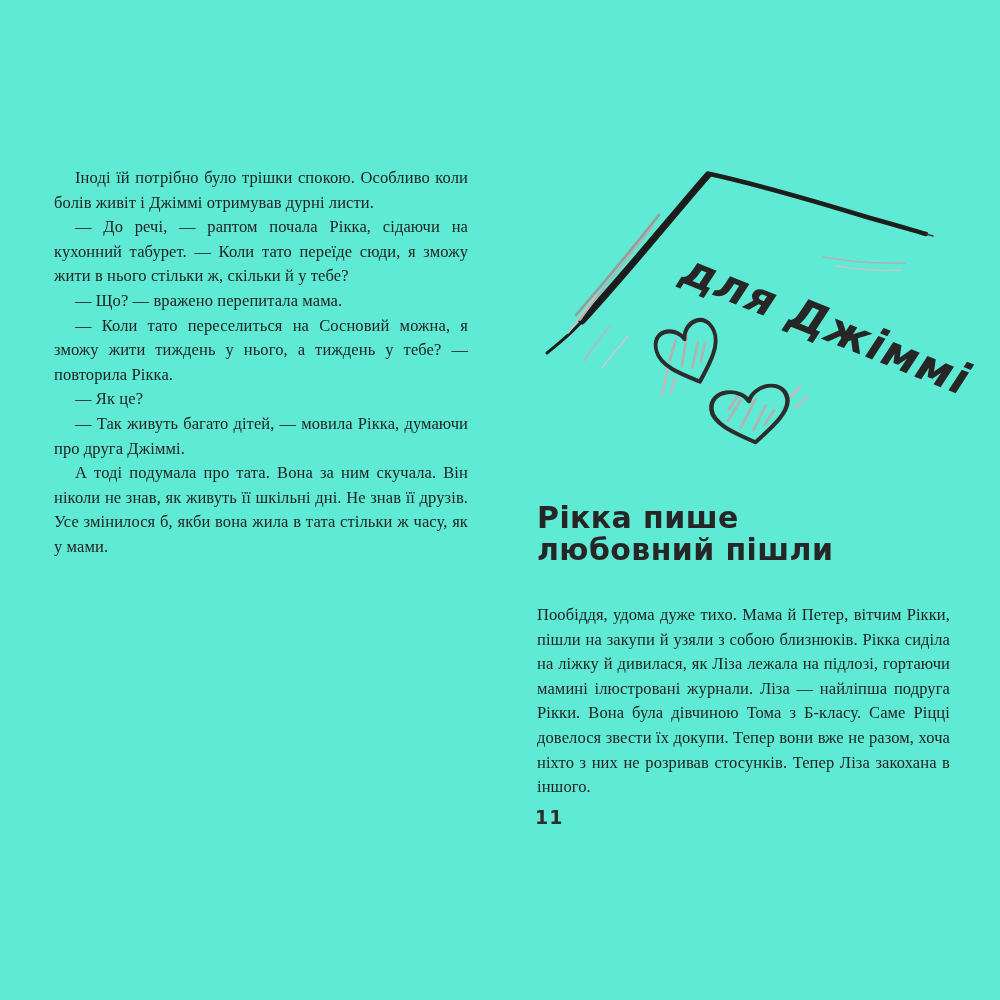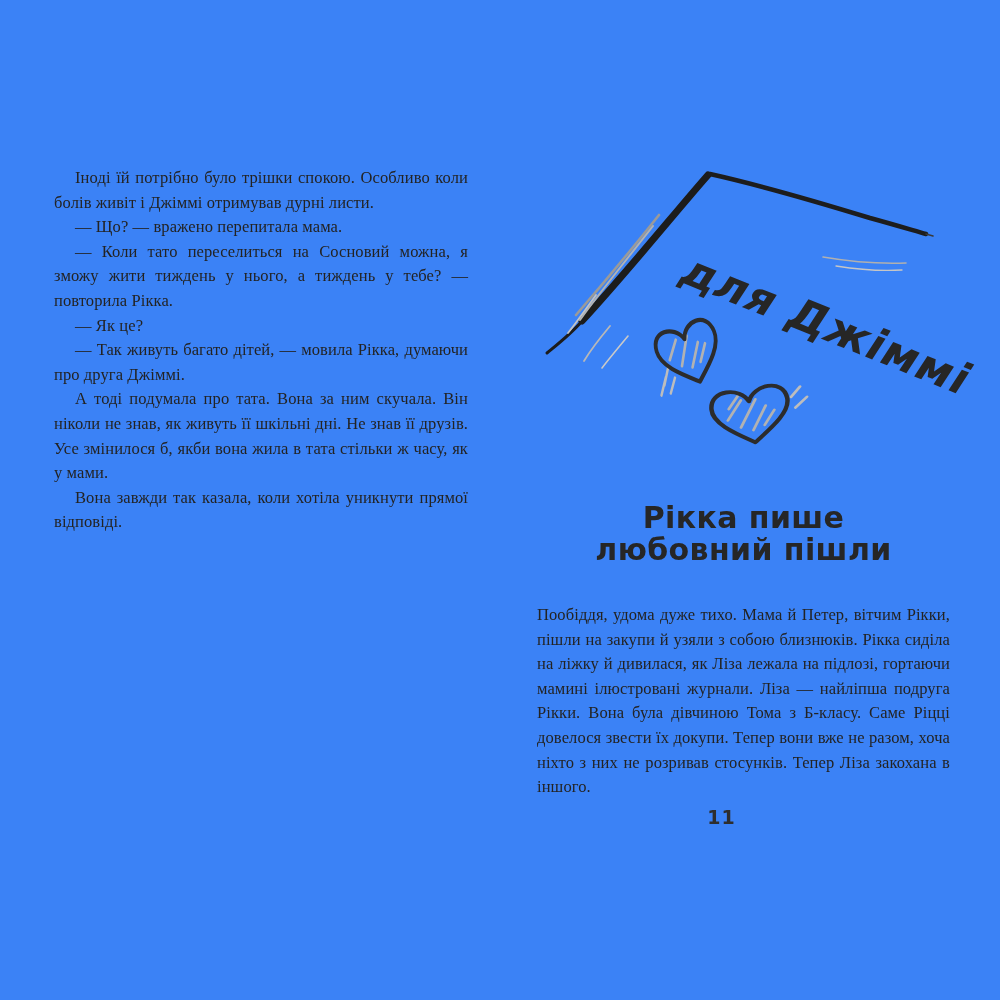--- a/index.html
+++ b/index.html
@@ -8,21 +8,21 @@
     width: 1000px;
     height: 1000px;
     background: #ffffff;
     overflow: hidden;
     font-family: "Liberation Serif", serif;
   }
   .spread {
     position: relative;
     width: 1000px;
     height: 1000px;
-    background: #3b82f6;
+    background: #5eead4;
     color: #232323;
   }
   .page-col { position: absolute; }
 
   
   .book-text p {
     margin: 0;
     font-size: 16.5px;
     line-height: 24.6px;
     text-align: justify;
@@ -49,55 +49,55 @@
     font-size: 44px;
     letter-spacing: 1px;
     fill: #262626;
   }
 
   
   #chapter-title {
     left: 537px;
     top: 502px;
     width: 413px;
-    text-align: center;
+    text-align: left;
     font-family: "DejaVu Sans", sans-serif;
     font-weight: bold;
     font-size: 30px;
     line-height: 32px;
     color: #262626;
     letter-spacing: 0.4px;
   }
 
   
   #page-number {
-    left: 515px;
+    left: 535px;
     top: 806px;
     width: 413px;
-    text-align: center;
+    text-align: left;
     font-family: "DejaVu Sans", sans-serif;
     font-weight: bold;
     font-size: 19px;
     color: #2e2e2e;
     letter-spacing: 1px;
   }
 </style>
 </head>
 <body>
 
 <div class="spread">
 
   <div class="page-col book-text" id="left-text">
       <p class="indent">Іноді їй потрібно було трішки спокою. Особливо коли болів живіт і Джіммі отримував дурні листи.</p>
+      <p class="indent">— До речі, — раптом почала Рікка, сідаючи на кухонний табурет. — Коли тато переїде сюди, я зможу жити в нього стільки ж, скільки й у тебе?</p>
       <p class="indent">— Що? — вражено перепитала мама.</p>
       <p class="indent">— Коли тато переселиться на Сосновий можна, я зможу жити тиждень у нього, а тиждень у тебе? — повторила Рікка.</p>
       <p class="indent">— Як це?</p>
       <p class="indent">— Так живуть багато дітей, — мовила Рікка, думаючи про друга Джіммі.</p>
       <p class="indent">А тоді подумала про тата. Вона за ним скучала. Він ніколи не знав, як живуть її шкільні дні. Не знав її друзів. Усе змінилося б, якби вона жила в тата стільки ж часу, як у мами.</p>
-      <p class="indent">Вона завжди так казала, коли хотіла уникнути прямої відповіді.</p>
     </div>
 
   <svg id="illustration" viewBox="0 0 440 310" xmlns="http://www.w3.org/2000/svg">
 
     <g fill="none" stroke-linecap="round" stroke-linejoin="round">
 
       <path d="M168,30 C138,64 88,126 42,176" stroke="#1c1c1c" stroke-width="7"></path>
       <path d="M42,176 C32,188 18,199 7,208" stroke="#1c1c1c" stroke-width="3"></path>
 
       <path d="M170,29 C215,39 268,54 330,73 C352,79 372,85 386,89" stroke="#1d1d1d" stroke-width="4.5"></path>

